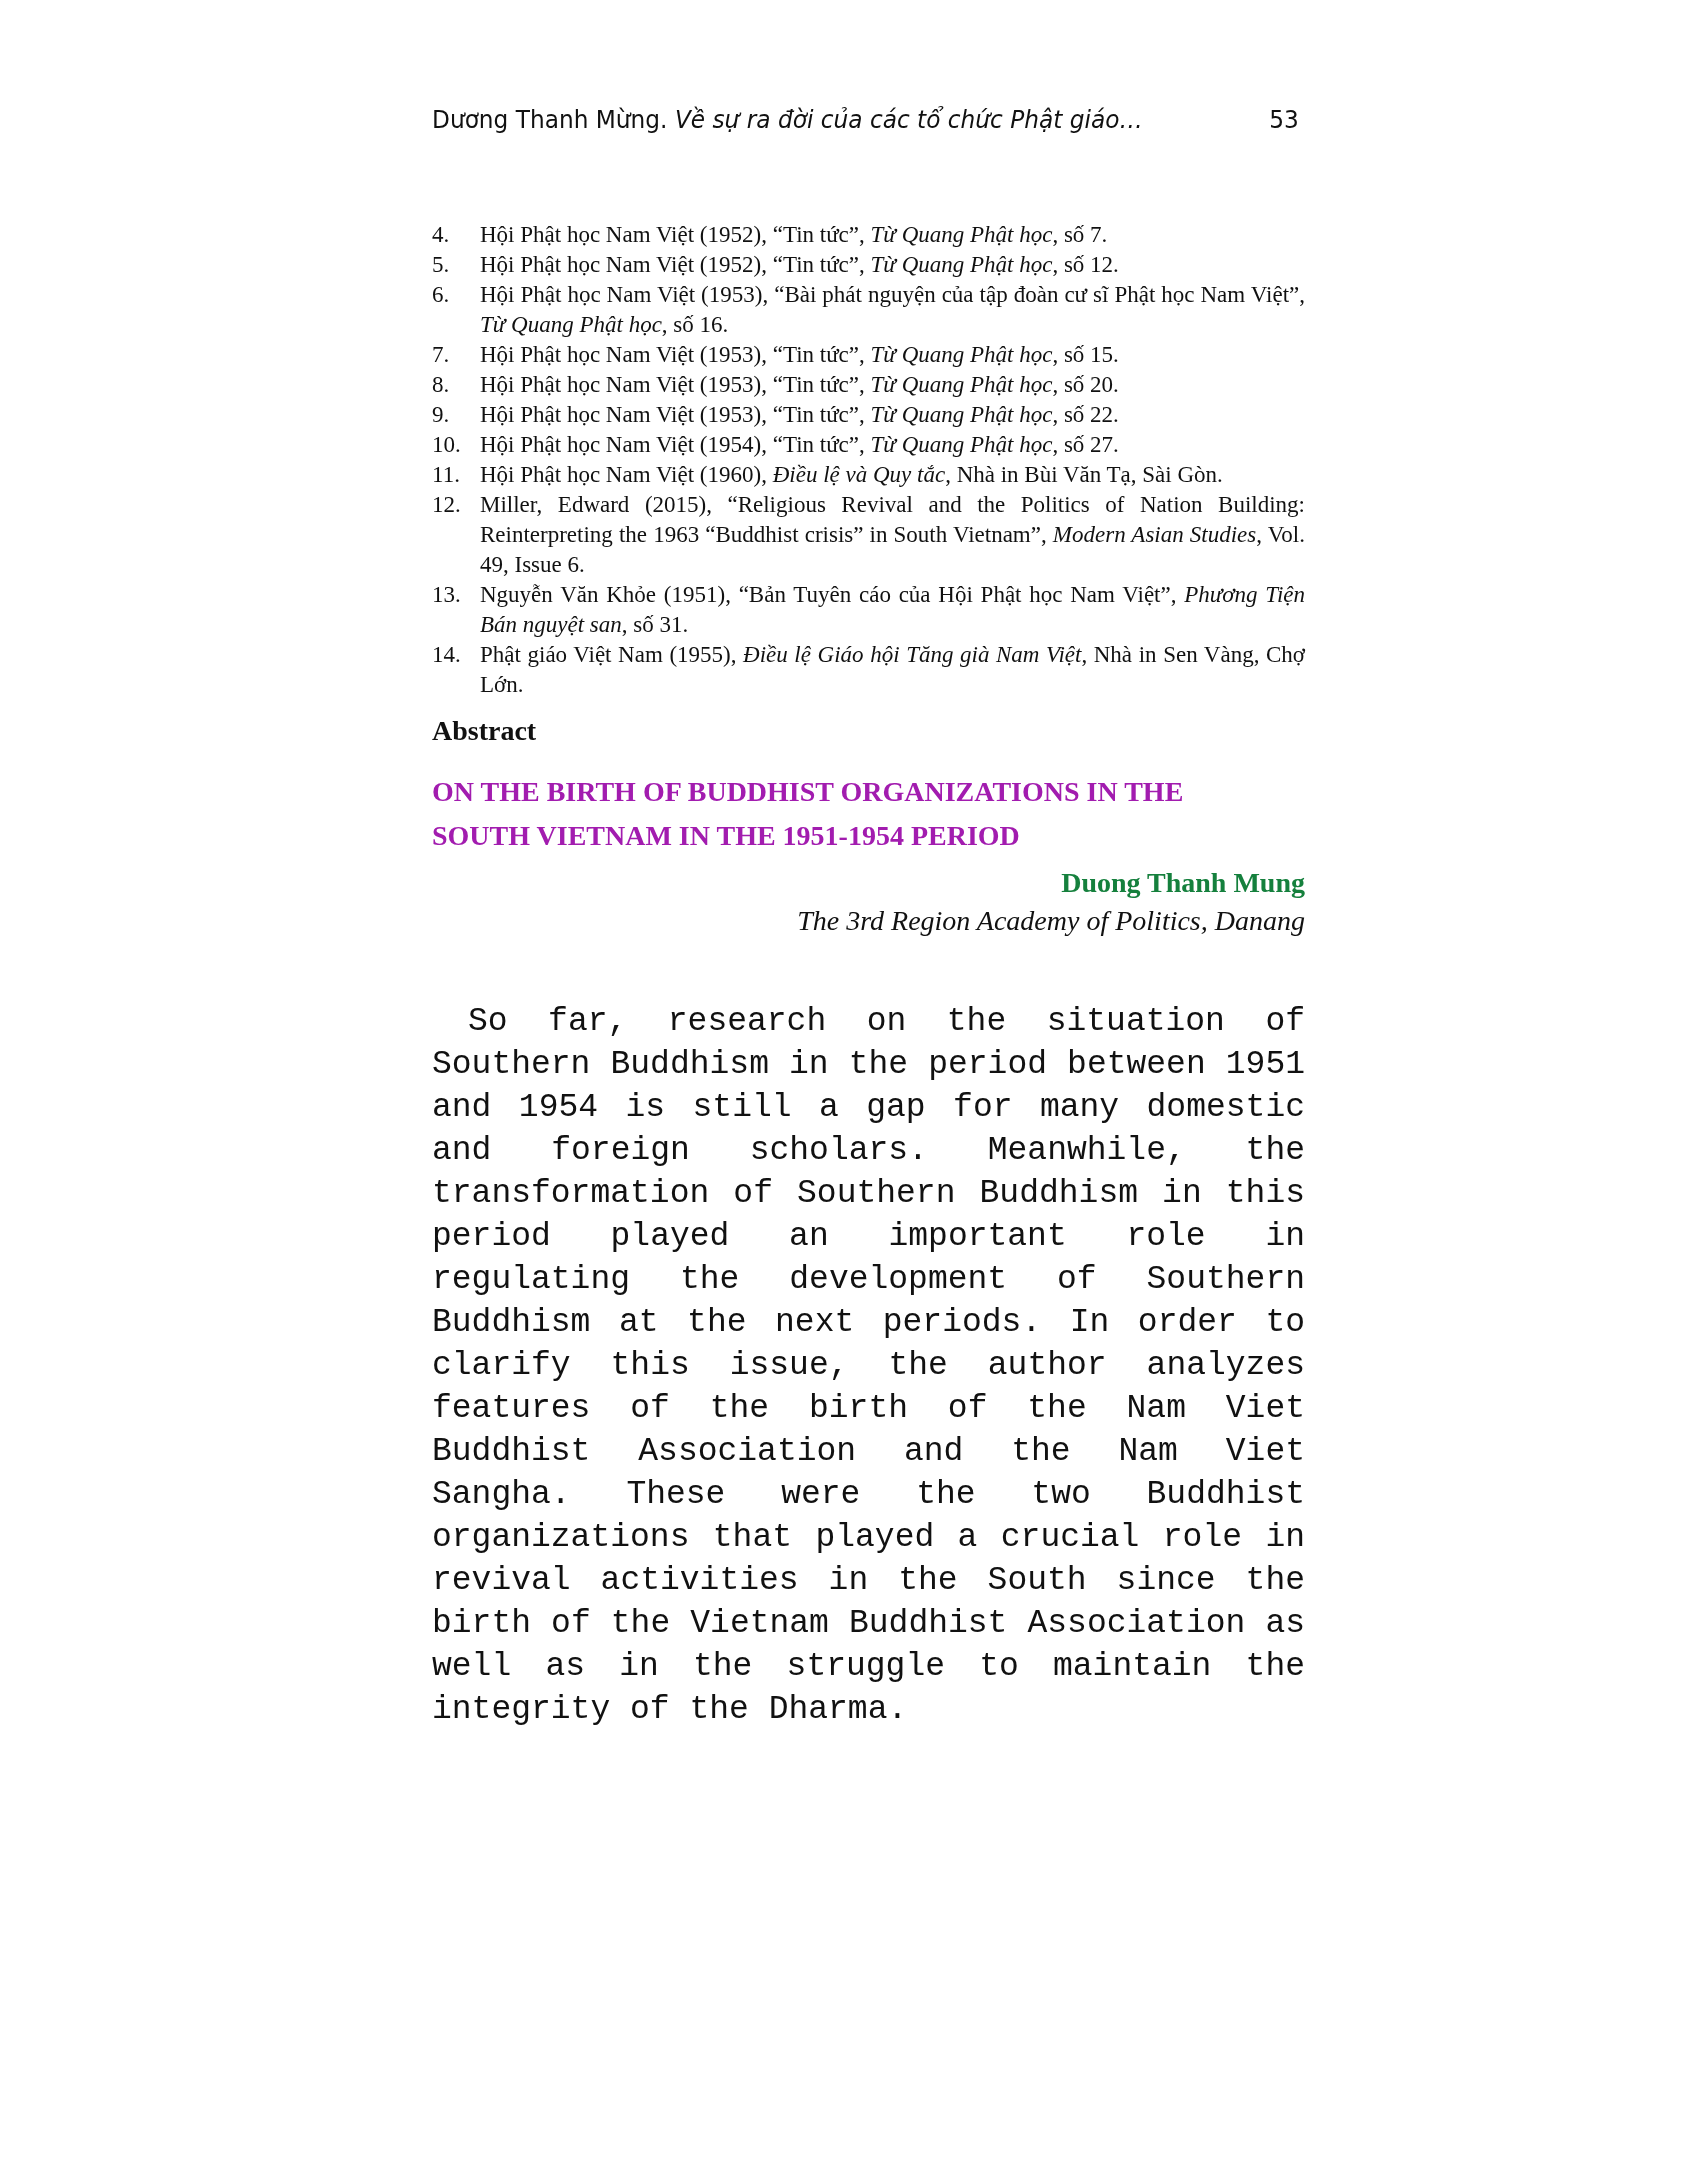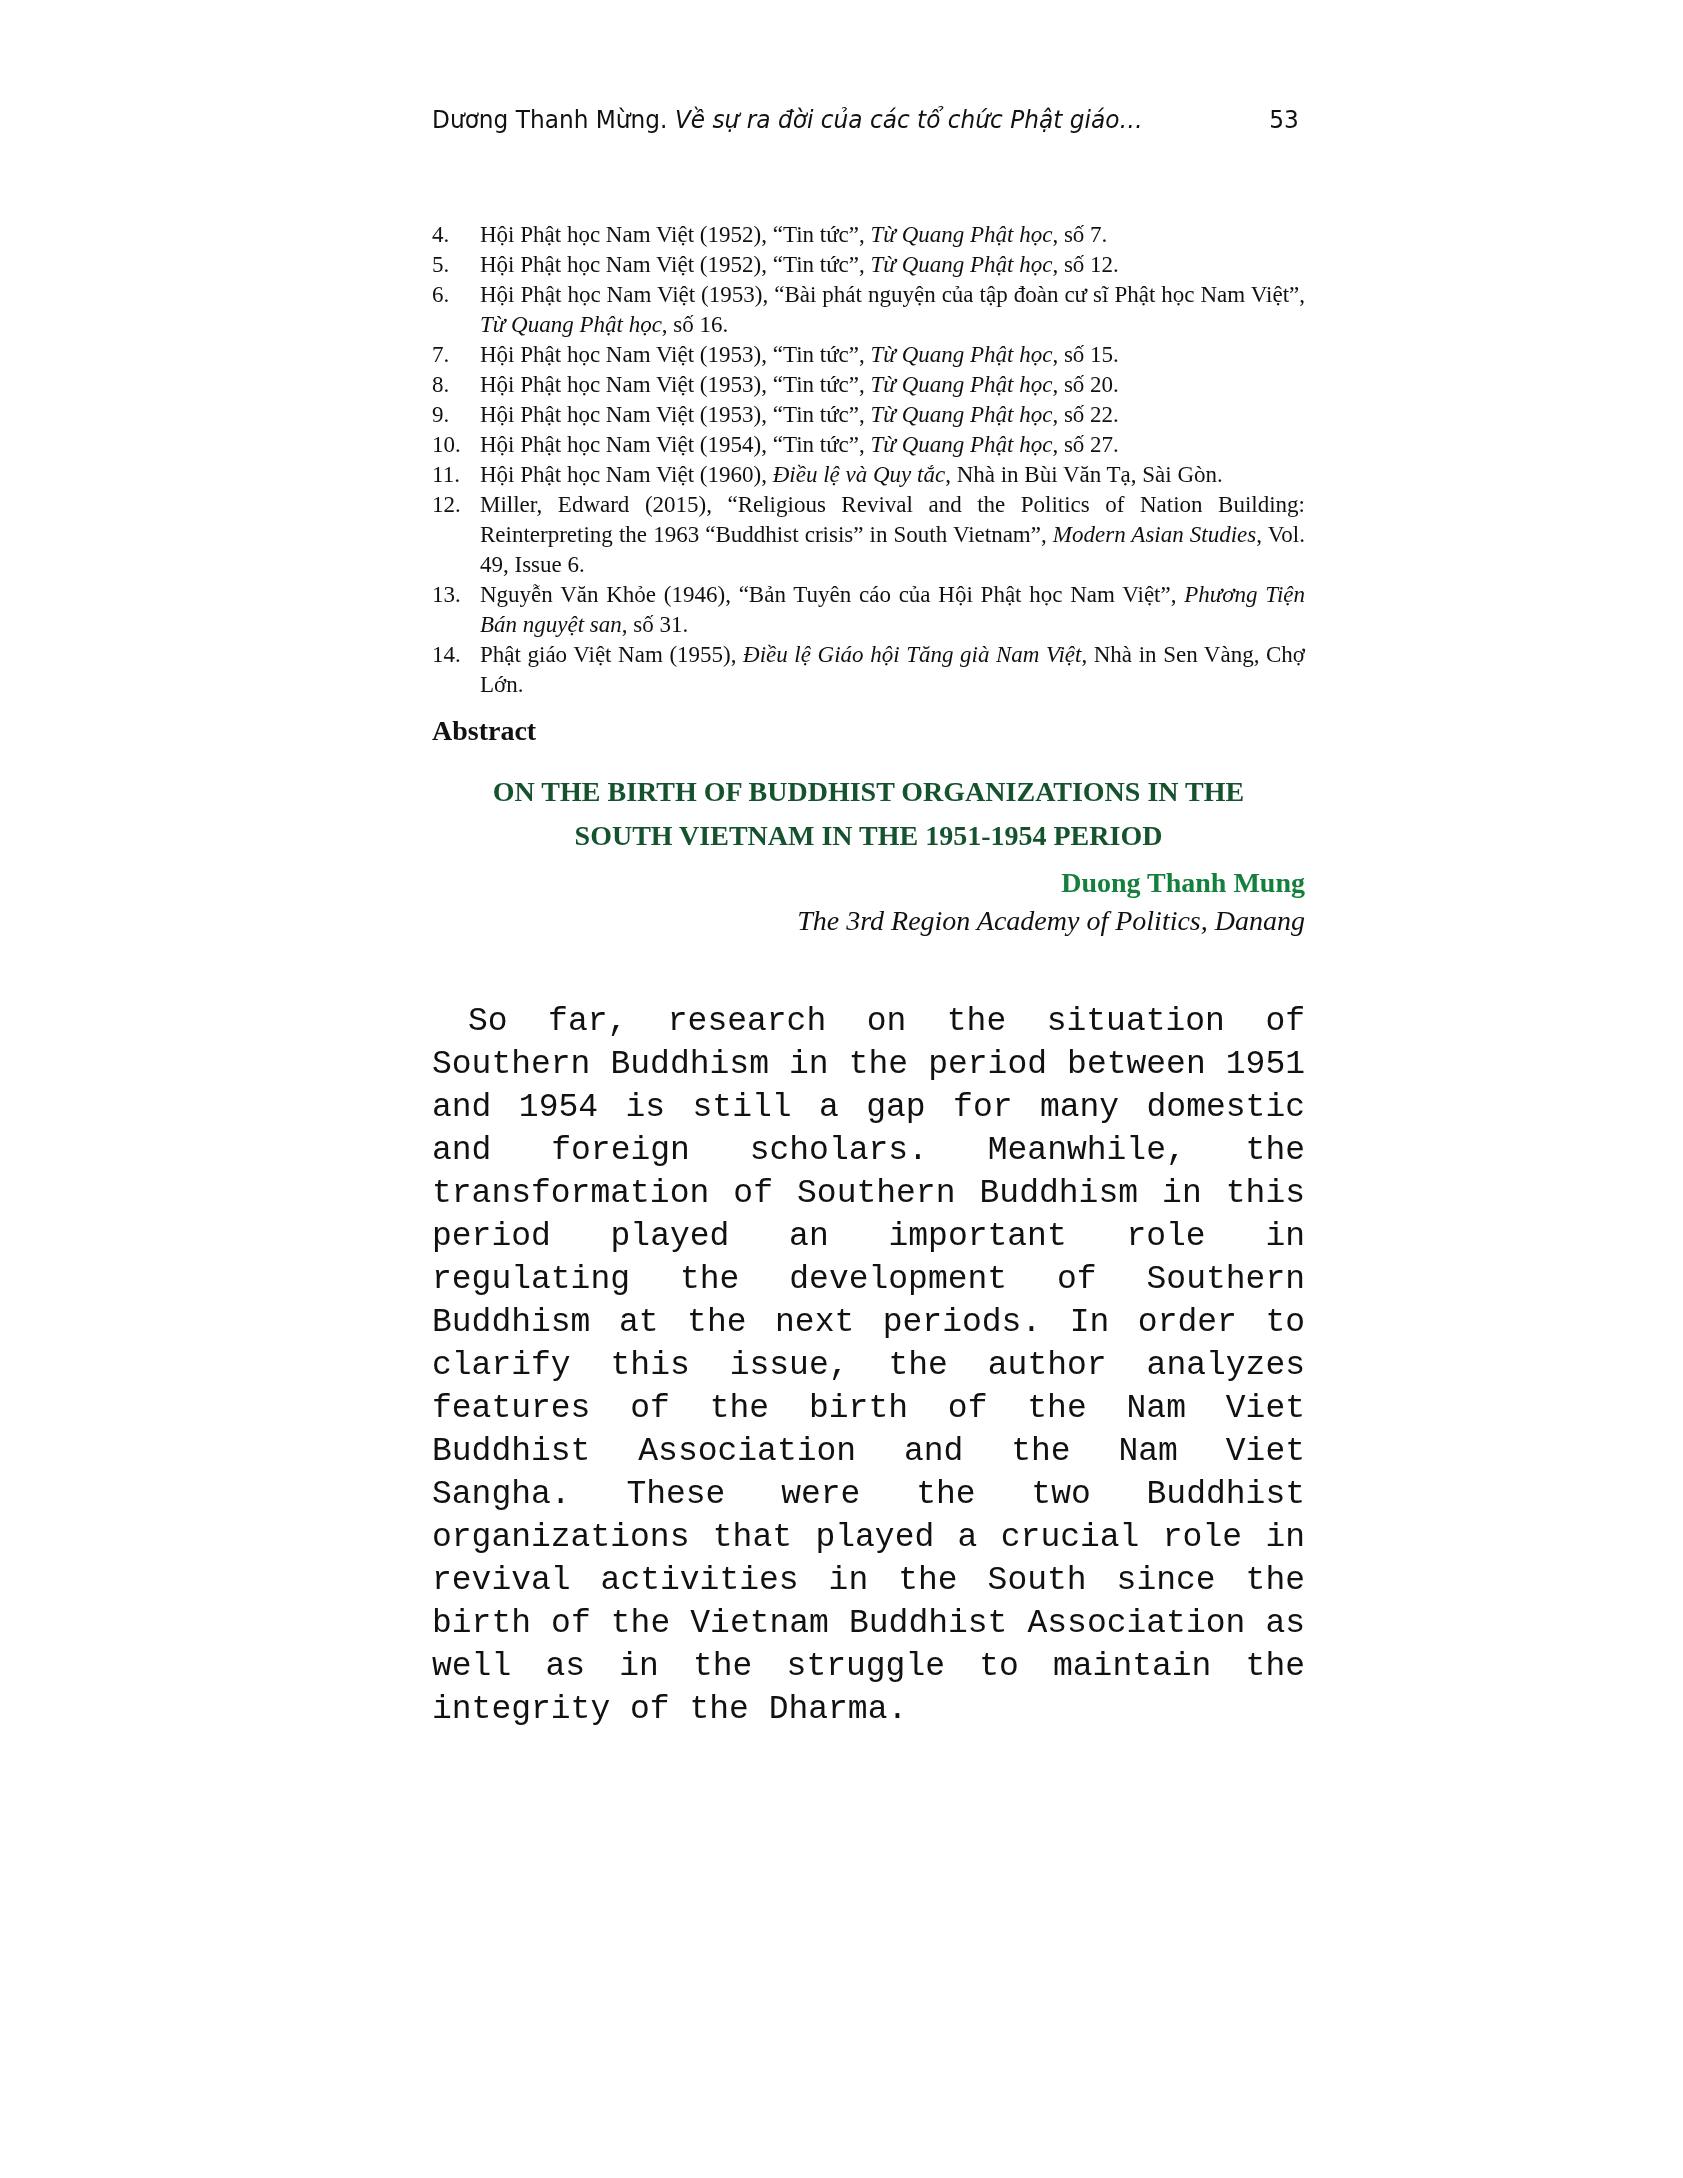--- a/index.html
+++ b/index.html
@@ -21,22 +21,22 @@
   }
   .ref { position: relative; padding-left: 48px; text-align: justify; }
   .ref .num { position: absolute; left: 0; top: 0; }
   .ref i { font-style: italic; }
 
   .abstract-label {
     position: absolute; left: 432px; top: 715px;
     font-family: "Liberation Serif", serif; font-weight: bold; font-size: 28px; color: #111; text-align: right;
   }
   .title {
-    position: absolute; left: 432px; top: 770px; width: 873px; text-align: center;
-    font-family: "Liberation Serif", serif; font-weight: bold; font-size: 28px; line-height: 44px; color: #14532d;
+    position: absolute; left: 432px; top: 770px; width: 873px; text-align: left;
+    font-family: "Liberation Serif", serif; font-weight: bold; font-size: 28px; line-height: 44px; color: #a21caf;
   }
   .author {
     position: absolute; right: 378px; top: 867px; text-align: center;
     font-family: "Liberation Serif", serif; font-weight: bold; font-size: 28px; color: #15803d;
   }
   .affil {
     position: absolute; right: 378px; top: 905px; text-align: right;
     font-family: "Liberation Serif", serif; font-style: italic; font-size: 28px; color: #111; margin-left: 21px;
   }
   .abstract-body {
@@ -66,21 +66,21 @@
   <div class="refs">
     <div class="ref"><span class="num">4.</span><span>Hội Phật học Nam Việt (1952), “Tin tức”, </span><i>Từ Quang Phật học</i><span>, số 7.</span></div>
     <div class="ref"><span class="num">5.</span><span>Hội Phật học Nam Việt (1952), “Tin tức”, </span><i>Từ Quang Phật học</i><span>, số 12.</span></div>
     <div class="ref"><span class="num">6.</span><span>Hội Phật học Nam Việt (1953), “Bài phát nguyện của tập đoàn cư sĩ Phật học Nam Việt”, </span><i>Từ Quang Phật học</i><span>, số 16.</span></div>
     <div class="ref"><span class="num">7.</span><span>Hội Phật học Nam Việt (1953), “Tin tức”, </span><i>Từ Quang Phật học</i><span>, số 15.</span></div>
     <div class="ref"><span class="num">8.</span><span>Hội Phật học Nam Việt (1953), “Tin tức”, </span><i>Từ Quang Phật học</i><span>, số 20.</span></div>
     <div class="ref"><span class="num">9.</span><span>Hội Phật học Nam Việt (1953), “Tin tức”, </span><i>Từ Quang Phật học</i><span>, số 22.</span></div>
     <div class="ref"><span class="num">10.</span><span>Hội Phật học Nam Việt (1954), “Tin tức”, </span><i>Từ Quang Phật học</i><span>, số 27.</span></div>
     <div class="ref"><span class="num">11.</span><span>Hội Phật học Nam Việt (1960), </span><i>Điều lệ và Quy tắc</i><span>, Nhà in Bùi Văn Tạ, Sài Gòn.</span></div>
     <div class="ref"><span class="num">12.</span><span>Miller, Edward (2015), “Religious Revival and the Politics of Nation Building: Reinterpreting the 1963 “Buddhist crisis” in South Vietnam”, </span><i>Modern Asian Studies</i><span>, Vol. 49, Issue 6.</span></div>
-    <div class="ref"><span class="num">13.</span><span>Nguyễn Văn Khỏe (1946), “Bản Tuyên cáo của Hội Phật học Nam Việt”, </span><i>Phương Tiện Bán nguyệt san</i><span>, số 31.</span></div>
+    <div class="ref"><span class="num">13.</span><span>Nguyễn Văn Khỏe (1951), “Bản Tuyên cáo của Hội Phật học Nam Việt”, </span><i>Phương Tiện Bán nguyệt san</i><span>, số 31.</span></div>
     <div class="ref"><span class="num">14.</span><span>Phật giáo Việt Nam (1955), </span><i>Điều lệ Giáo hội Tăng già Nam Việt</i><span>, Nhà in Sen Vàng, Chợ Lớn.</span></div>
   </div>
 
   <div class="abstract-label">Abstract</div>
 
   <div class="title">
     <div>ON THE BIRTH OF BUDDHIST ORGANIZATIONS IN THE</div>
     <div>SOUTH VIETNAM IN THE 1951-1954 PERIOD</div>
   </div>
 

